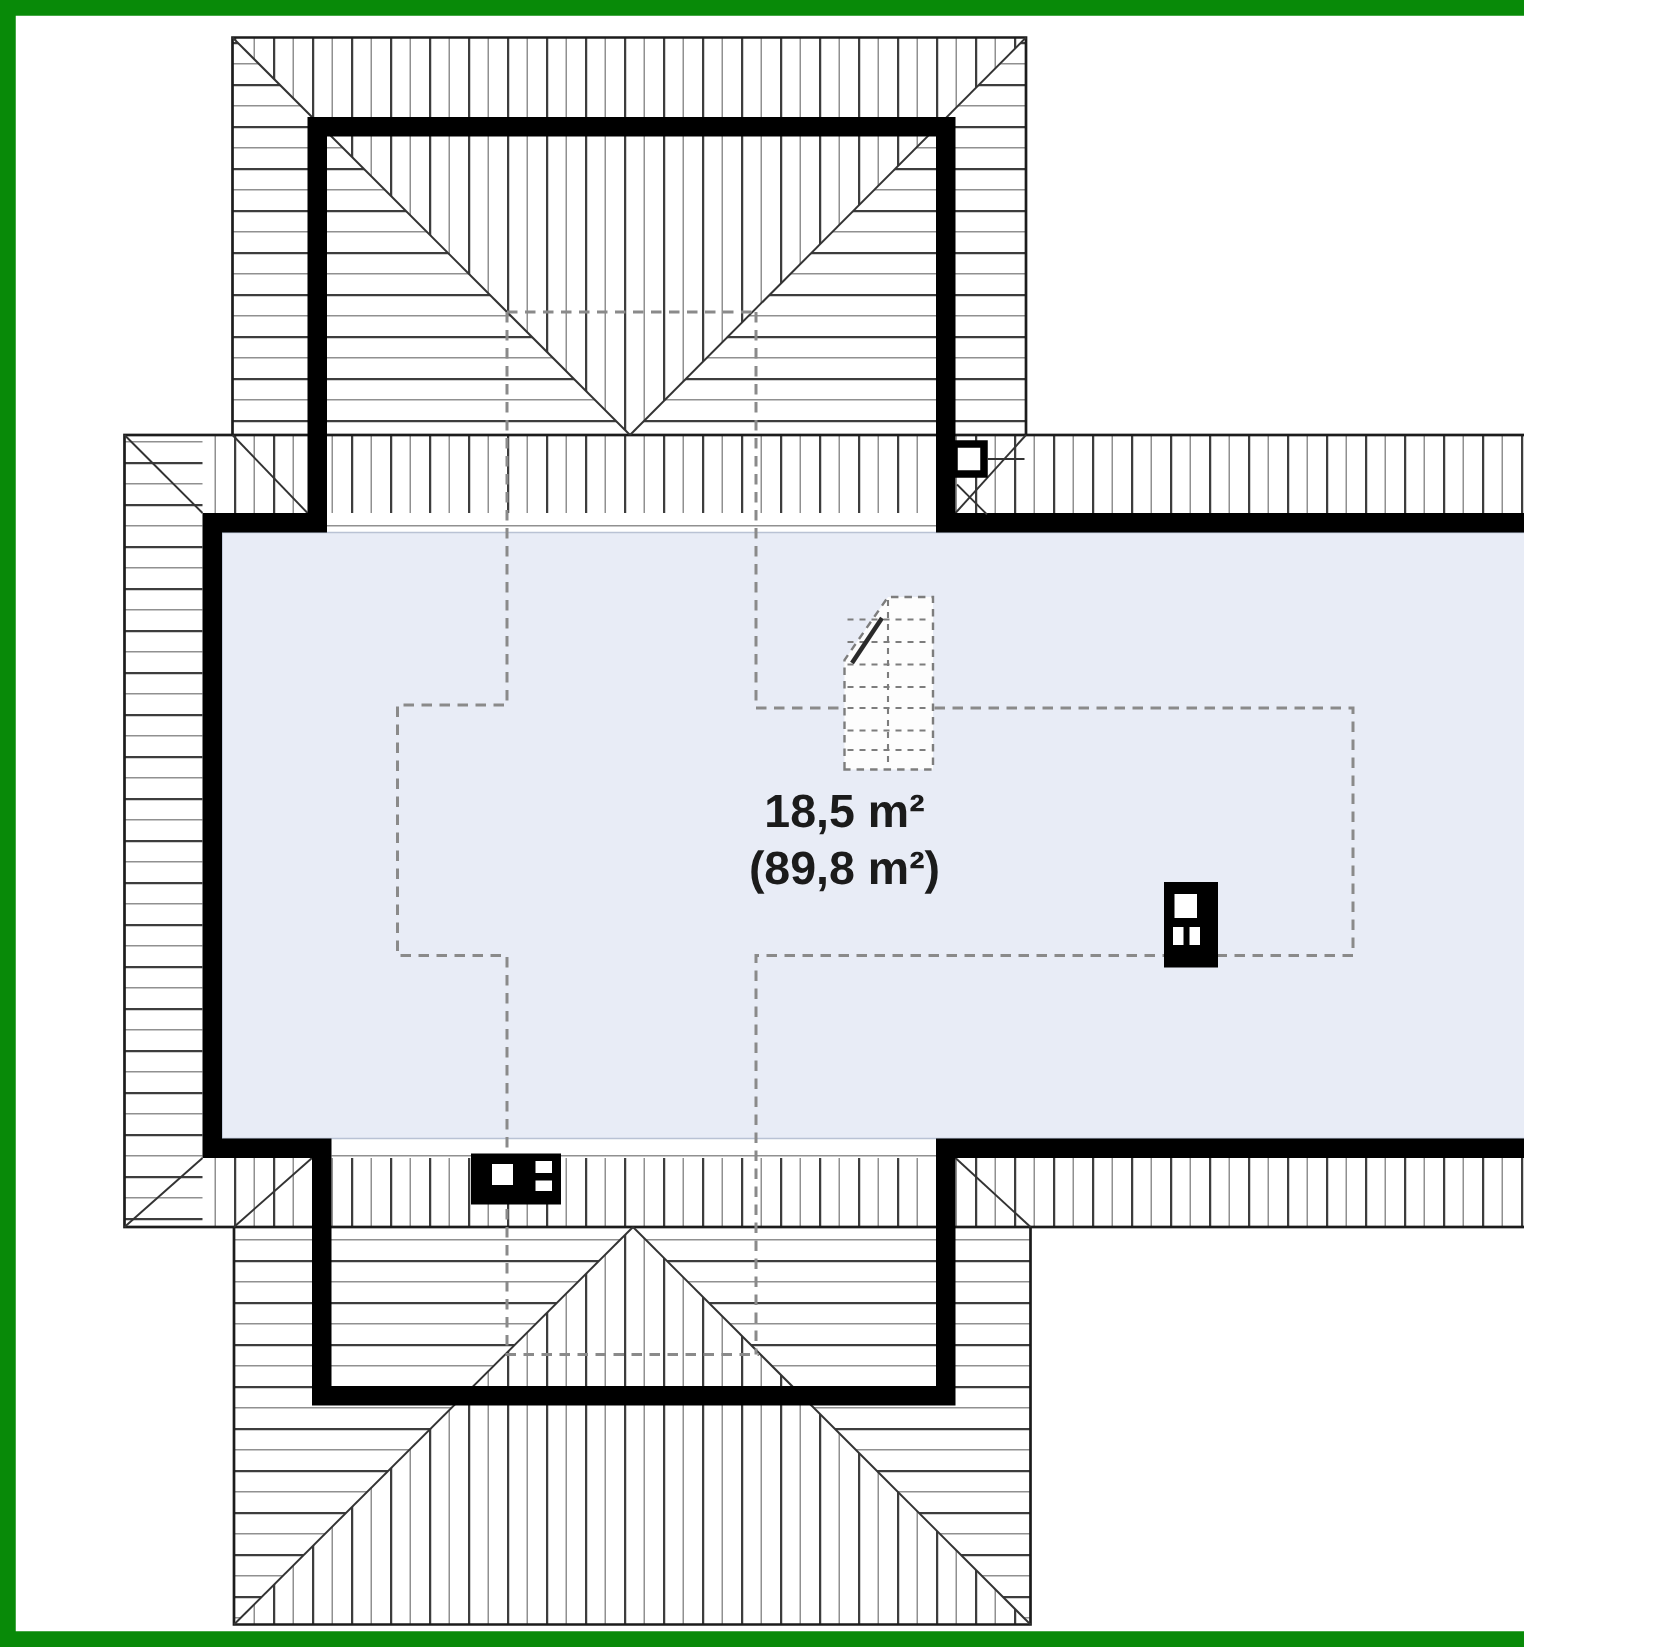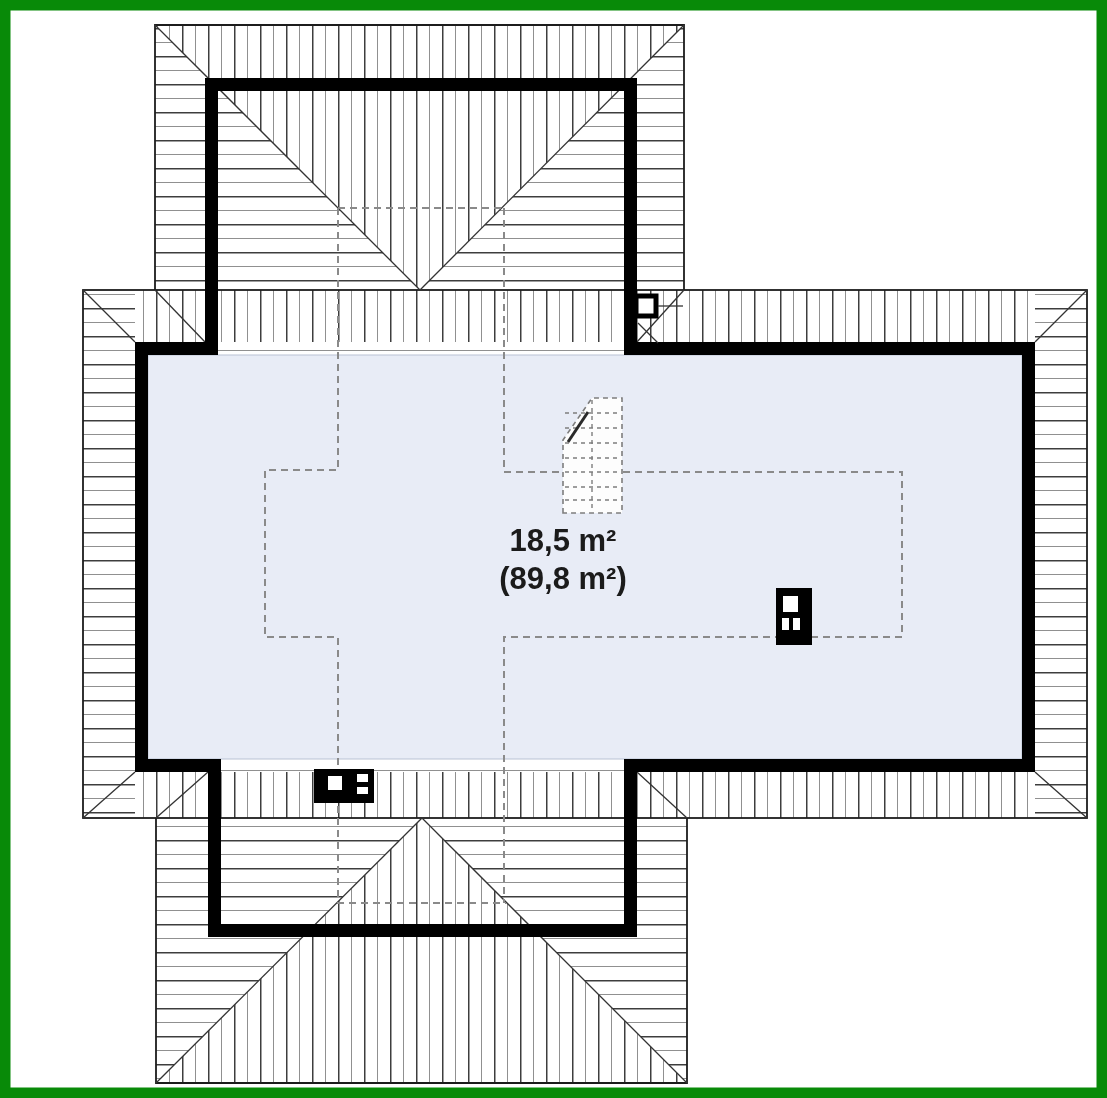--- a/index.html
+++ b/index.html
@@ -3,21 +3,21 @@
 <meta charset="utf-8">
 <style>
   html, body {
     margin: 0;
     padding: 0;
     background: #ffffff;
     font-family: "Liberation Sans", sans-serif;
   }
   .plan-stage {
     position: relative;
-    width: 1107px;
+    width: 1016px;
     height: 1098px;
     background: #ffffff;
     overflow: hidden;
   }
   svg { display: block; }
   .area-text {
     font-family: "Liberation Sans", sans-serif;
     font-weight: bold;
     font-size: 31px;
     fill: #1b1b1b;

